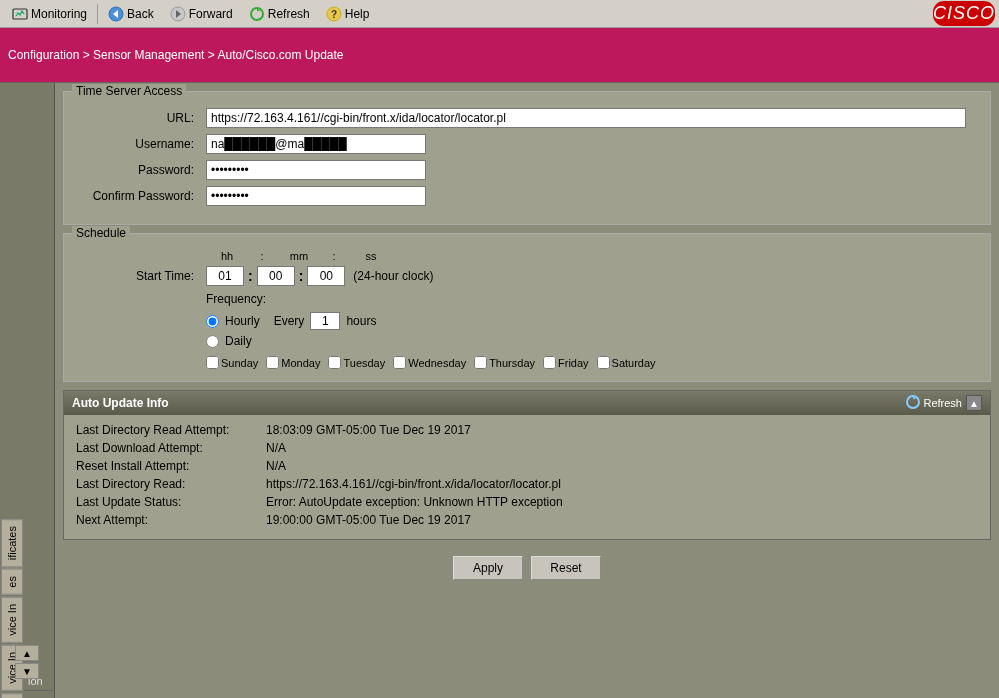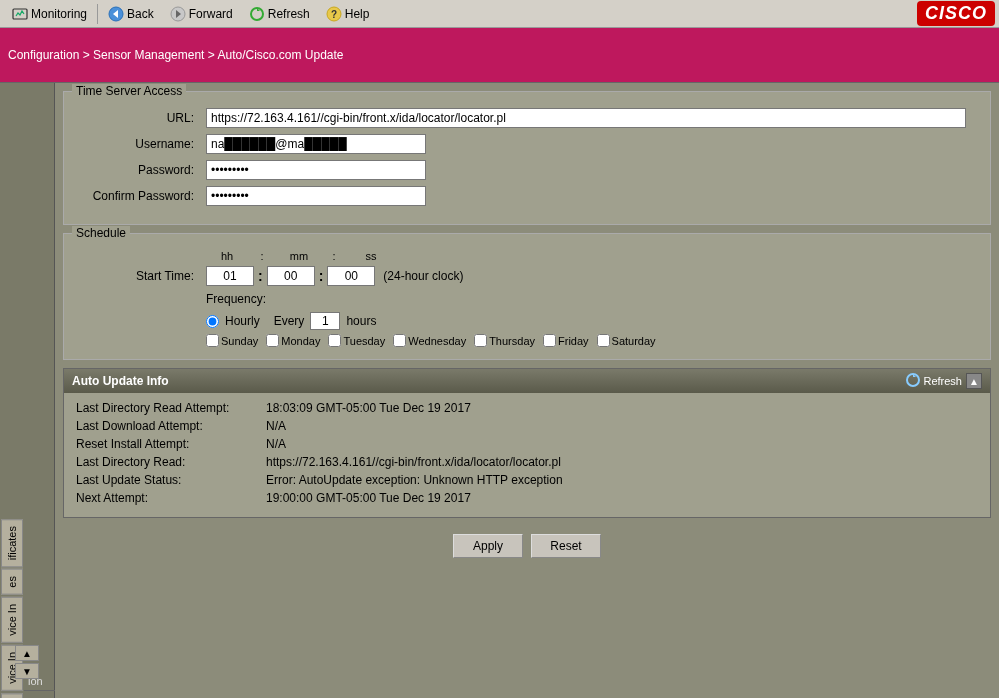--- a/index.html
+++ b/index.html
@@ -34,29 +34,29 @@
     }
     .toolbar-icon {
       width: 16px;
       height: 16px;
       display: inline-flex;
       align-items: center;
       justify-content: center;
     }
     .cisco-logo {
       margin-left: auto;
-      font-weight: bold;
+      font-weight: normal;
       font-size: 18px;
       color: #1f4e99;
       letter-spacing: 1px;
       font-style: italic;
       background: #cc0000;
       color: white;
-      padding: 2px 8px;
-      border-radius: 4px;
+      padding: 2px 0;
+      border-radius: 11px;
     }
     .toolbar-separator {
       width: 1px;
       height: 20px;
       background: #999;
       margin: 0 2px;
     }
 
     
     .breadcrumb-bar {
@@ -163,21 +163,21 @@
     }
     .schedule-headers span {
       font-size: 11px;
       color: #000;
     }
     .hh-label { width: 42px; text-align: center; }
     .mm-label { width: 42px; text-align: center; margin-left: 10px; }
     .ss-label { width: 42px; text-align: center; margin-left: 10px; }
 
     .time-input {
-      width: 48px;
+      width: 38px;
       height: 20px;
       border: 1px solid #777;
       background: white;
       text-align: center;
       font-size: 12px;
     }
     .time-separator {
       margin: 0 4px;
       font-size: 14px;
       font-weight: bold;
@@ -473,20 +473,24 @@
       </div>
 
       <div class="hourly-row">
         <input type="radio" name="frequency" id="hourly" checked="" style="">
         <label for="hourly">Hourly</label>
         <span style="margin-left:8px;">Every</span>
         <input class="every-input" type="text" value="1" style="">
         <span>hours</span>
       </div>
 
+      <div class="daily-row">
+        <input type="radio" name="frequency" id="daily" style="">
+        <label for="daily">Daily</label>
+      </div>
 
       <div class="days-row">
         <div class="day-checkbox">
           <input type="checkbox" id="sunday" style="">
           <label for="sunday">Sunday</label>
         </div>
         <div class="day-checkbox">
           <input type="checkbox" id="monday" style="">
           <label for="monday">Monday</label>
         </div>

